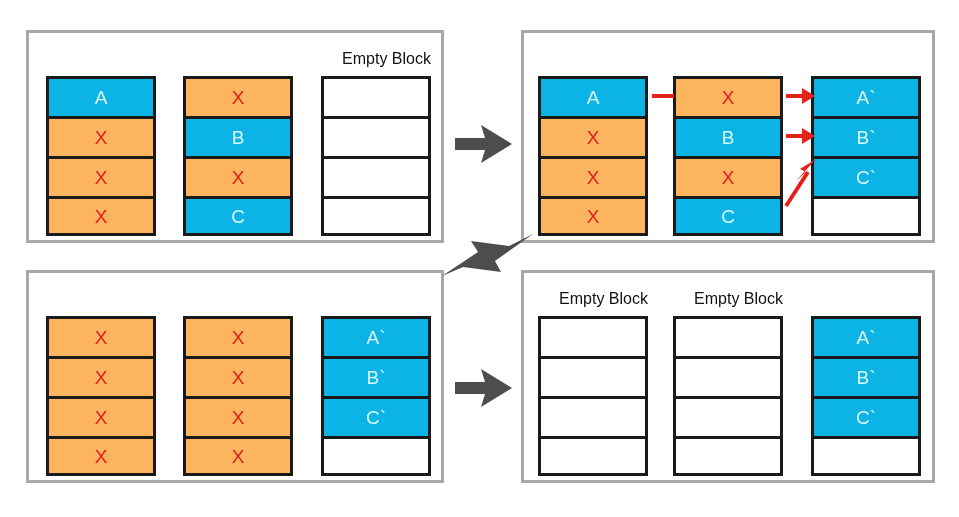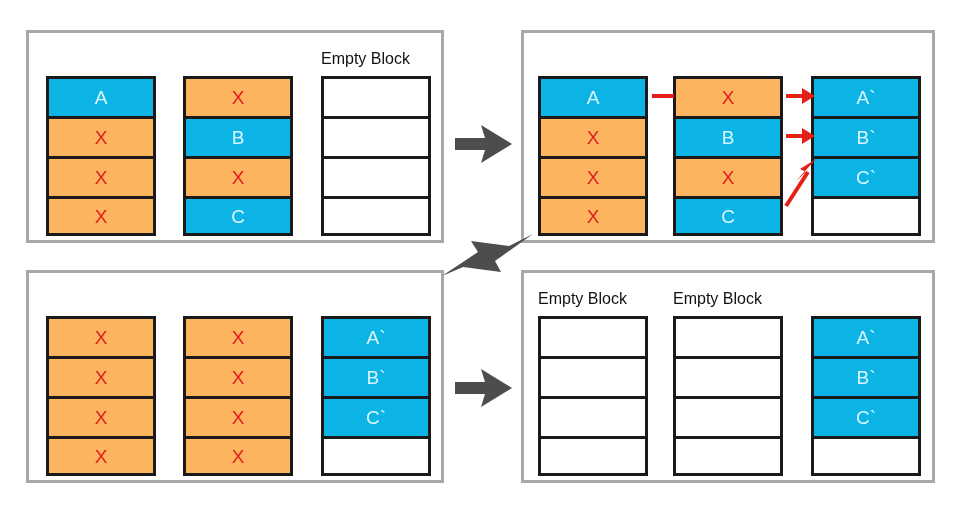--- a/index.html
+++ b/index.html
@@ -55,21 +55,21 @@
   }
   .cell.empty {
     background: #ffffff;
     color: transparent;
   }
   .col-label {
     position: absolute;
     left: 0;
     width: 110px;
     top: -26px;
-    text-align: left;
+    text-align: right;
     font-size: 16px;
     color: #111111;
     white-space: nowrap;
   }
   .gray-arrow, .red-arrow, .red-bar {
     position: absolute;
     overflow: visible;
   }
   svg { display: block; overflow: visible; }
 </style>

